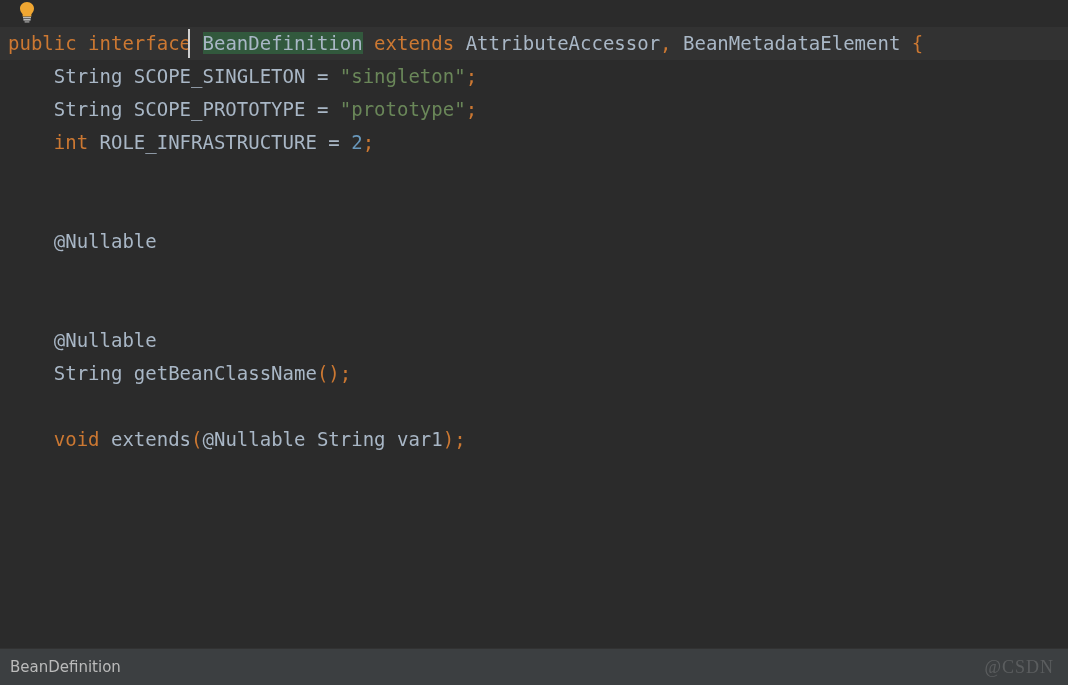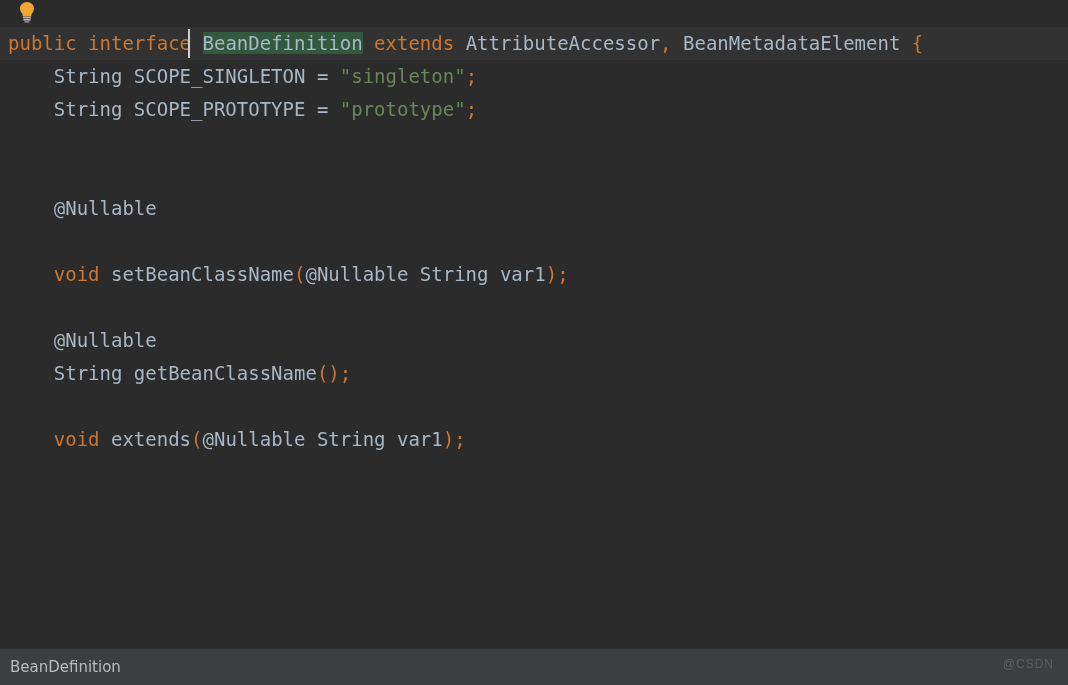--- a/index.html
+++ b/index.html
@@ -107,25 +107,25 @@
     top: 9px;
     font-size: 14px;
     color: #b6b6b6;
     white-space: nowrap;
     font-family: "DejaVu Sans", "Liberation Sans", sans-serif;
   }
   .watermark-ghost {
     position: absolute;
     right: 14px;
     top: 8px;
-    font-size: 12px;
+    font-size: 18px;
     color: rgba(200,200,200,0.22);
     white-space: nowrap;
     letter-spacing: 1px;
-    font-family: Liberation Sans, sans-serif;
+    font-family: Liberation Serif, serif;
   }
 </style>
 </head>
 <body>
 
 <div id="app">
 
   <div class="topbar">
     <div class="bulb">
       <svg width="18" height="22" viewBox="0 0 18 22" xmlns="http://www.w3.org/2000/svg">
@@ -135,25 +135,25 @@
         <rect x="6.6" y="20.2" width="4.8" height="1.4" fill="#9a9a9a"></rect>
       </svg>
     </div>
   </div>
 
   <div class="editor">
     <div id="code-lines">
         <div class="line current"><span class="caret"></span><span class="kw">public</span><span class="id"> </span><span class="kw">interface</span><span class="id"> </span><span class="id hl">BeanDefinition</span><span class="id"> </span><span class="kw">extends</span><span class="id"> </span><span class="id">AttributeAccessor</span><span class="punc">,</span><span class="id"> </span><span class="id">BeanMetadataElement</span><span class="id"> </span><span class="punc">{</span></div>
         <div class="line"><span class="id">    </span><span class="id">String</span><span class="id"> SCOPE_SINGLETON </span><span class="id">=</span><span class="id"> </span><span class="str">"singleton"</span><span class="punc">;</span></div>
         <div class="line"><span class="id">    </span><span class="id">String</span><span class="id"> SCOPE_PROTOTYPE </span><span class="id">=</span><span class="id"> </span><span class="str">"prototype"</span><span class="punc">;</span></div>
+        <div class="line"><span class="id">    </span><span class="kw">int</span><span class="id"> ROLE_INFRASTRUCTURE </span><span class="id">=</span><span class="id"> </span><span class="num">2</span><span class="punc">;</span></div>
         <div class="line">&nbsp;</div>
         <div class="line">&nbsp;</div>
         <div class="line"><span class="id">    </span><span class="annot">@Nullable</span></div>
         <div class="line">&nbsp;</div>
-        <div class="line"><span class="id">    </span><span class="kw">void</span><span class="id"> setBeanClassName</span><span class="punc">(</span><span class="annot">@Nullable</span><span class="id"> String var1</span><span class="punc">)</span><span class="punc">;</span></div>
         <div class="line">&nbsp;</div>
         <div class="line"><span class="id">    </span><span class="annot">@Nullable</span></div>
         <div class="line"><span class="id">    </span><span class="id">String getBeanClassName</span><span class="punc">()</span><span class="punc">;</span></div>
         <div class="line">&nbsp;</div>
         <div class="line"><span class="id">    </span><span class="kw">void</span><span class="id"> extends</span><span class="punc">(</span><span class="annot">@Nullable</span><span class="id"> String var1</span><span class="punc">)</span><span class="punc">;</span></div>
       </div>
   </div>
 
   <div class="statusbar">
     <div class="status-left">BeanDefinition</div>

